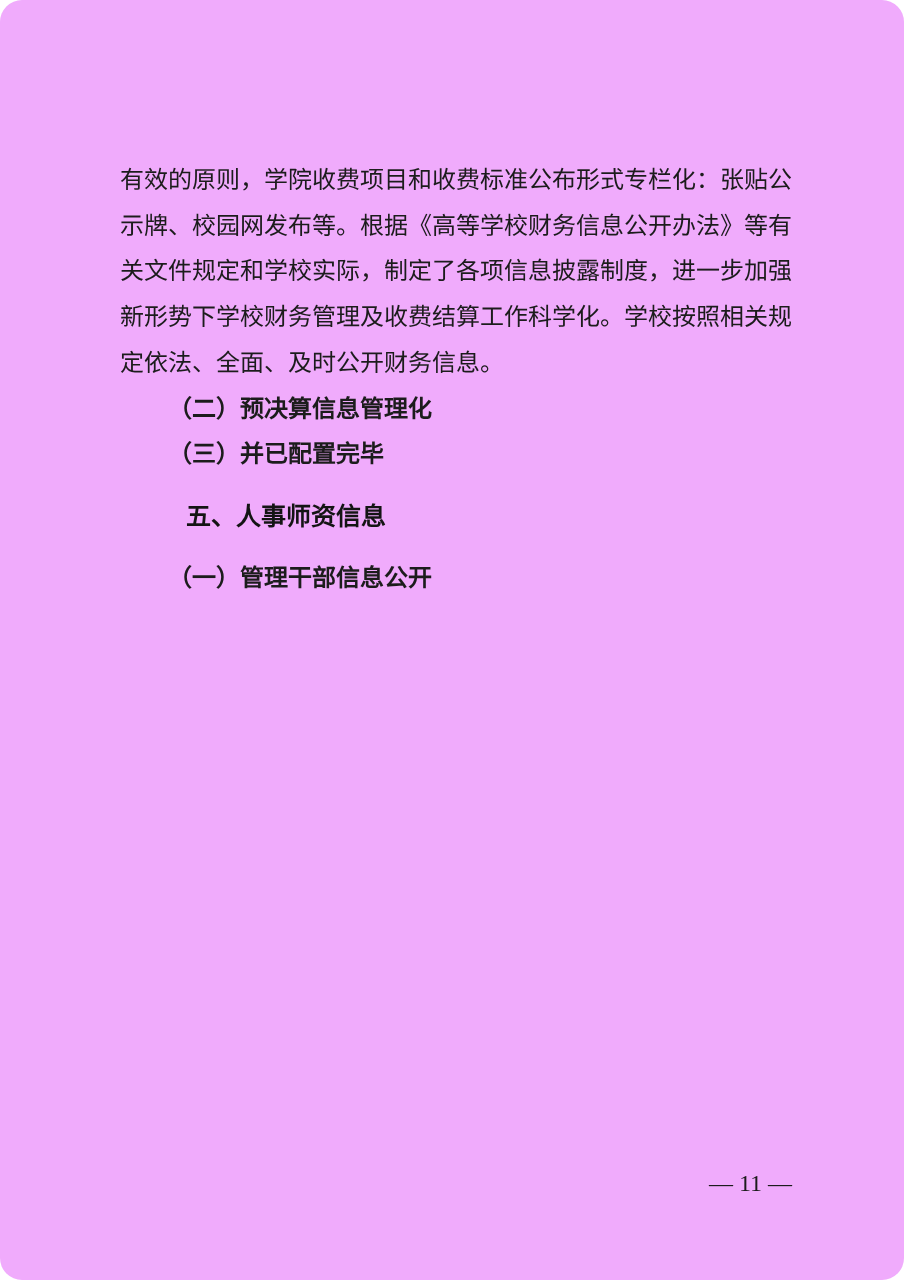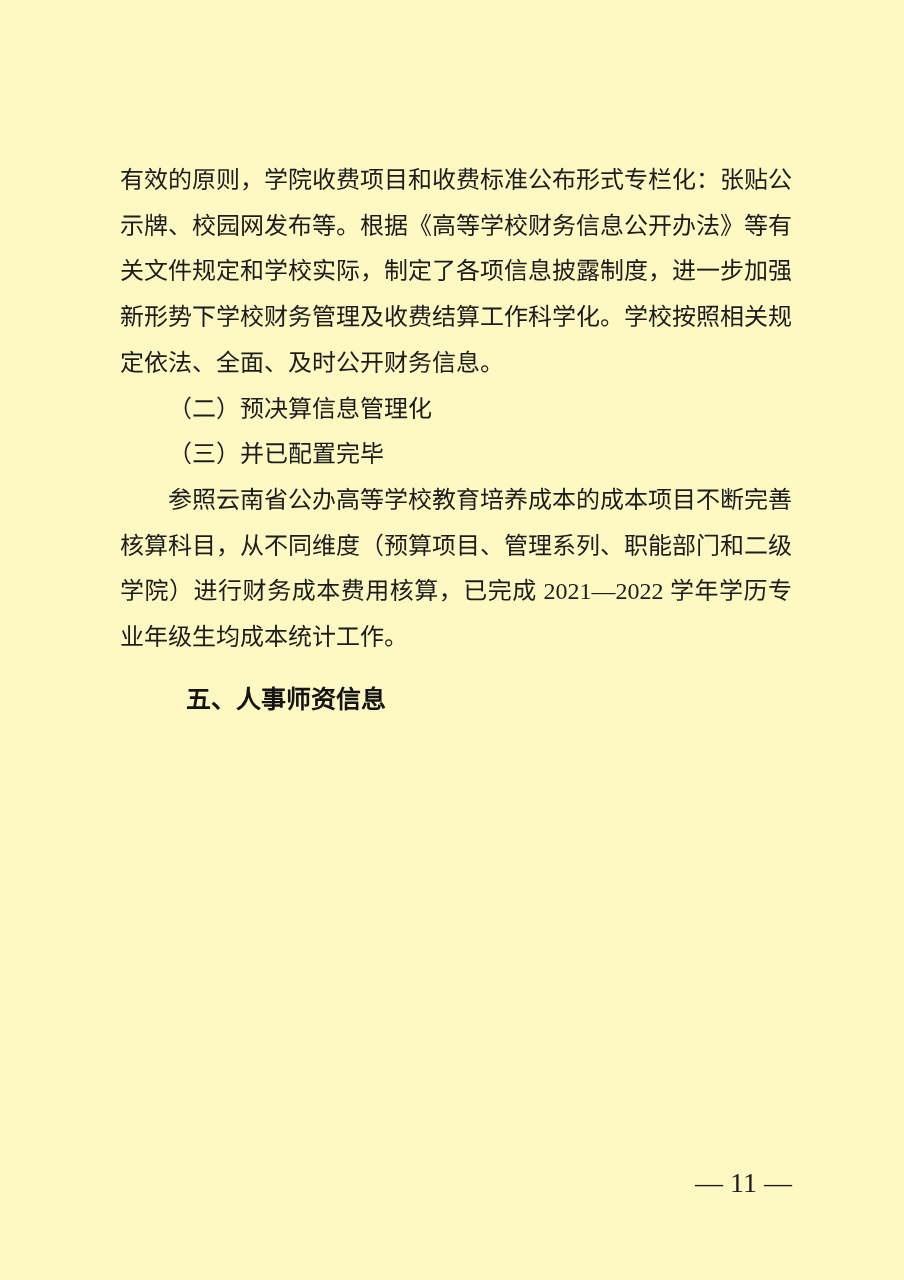--- a/index.html
+++ b/index.html
@@ -14,21 +14,22 @@
     overflow: hidden;
     font-family: "Liberation Serif", "DejaVu Serif", serif;
     color: #1c1c1c;
   }
   .page {
     position: absolute;
     left: 0;
     top: 0;
     width: 904px;
     height: 1280px;
-    background: #fef9c3;
+    background: #f0abfc;
+    border-radius: 22px;
   }
   .content {
     position: absolute;
     left: 120px;
     top: 158px;
     width: 672px;
   }
   .body-para {
     margin: 0;
     font-size: 24px;
@@ -40,60 +41,60 @@
     color: #1c1c1c;
   }
   .body-para.continuation {
     text-indent: 0;
   }
   .sub-heading {
     margin: 0;
     font-size: 24px;
     line-height: 45.7px;
     text-indent: 2em;
-    font-weight: normal;
+    font-weight: bold;
     font-family: "Liberation Serif", "DejaVu Serif", serif;
     color: #1c1c1c;
   }
   .chapter-heading {
     margin: 16px;
     font-size: 25px;
     line-height: 45.7px;
     text-indent: 2em;
     font-weight: bold;
     font-family: "Liberation Sans", "DejaVu Sans", sans-serif;
     color: #141414;
   }
   .page-number {
     position: absolute;
     top: 1168px;
     right: 112px;
-    font-size: 28px;
+    font-size: 24px;
     line-height: 30px;
     font-family: "Liberation Serif", "DejaVu Serif", serif;
     color: #1c1c1c;
     white-space: nowrap;
   }
 </style>
 </head>
 <body>
 
 <div class="page">
   <div class="content">
 
     <p class="body-para continuation">有效的原则，学院收费项目和收费标准公布形式专栏化：张贴公示牌、校园网发布等。根据《高等学校财务信息公开办法》等有关文件规定和学校实际，制定了各项信息披露制度，进一步加强新形势下学校财务管理及收费结算工作科学化。学校按照相关规定依法、全面、及时公开财务信息。</p>
 
     <p class="sub-heading">（二）预决算信息管理化</p>
 
 
     <p class="sub-heading">（三）并已配置完毕</p>
 
-    <p class="body-para">参照云南省公办高等学校教育培养成本的成本项目不断完善核算科目，从不同维度（预算项目、管理系列、职能部门和二级学院）进行财务成本费用核算，已完成 2021—2022 学年学历专业年级生均成本统计工作。</p>
 
     <p class="chapter-heading">五、人事师资信息</p>
 
+    <p class="sub-heading">（一）管理干部信息公开</p>
 
 
 
   </div>
 
   <div class="page-number">— 11 —</div>
 </div>
 
 </body></html>

